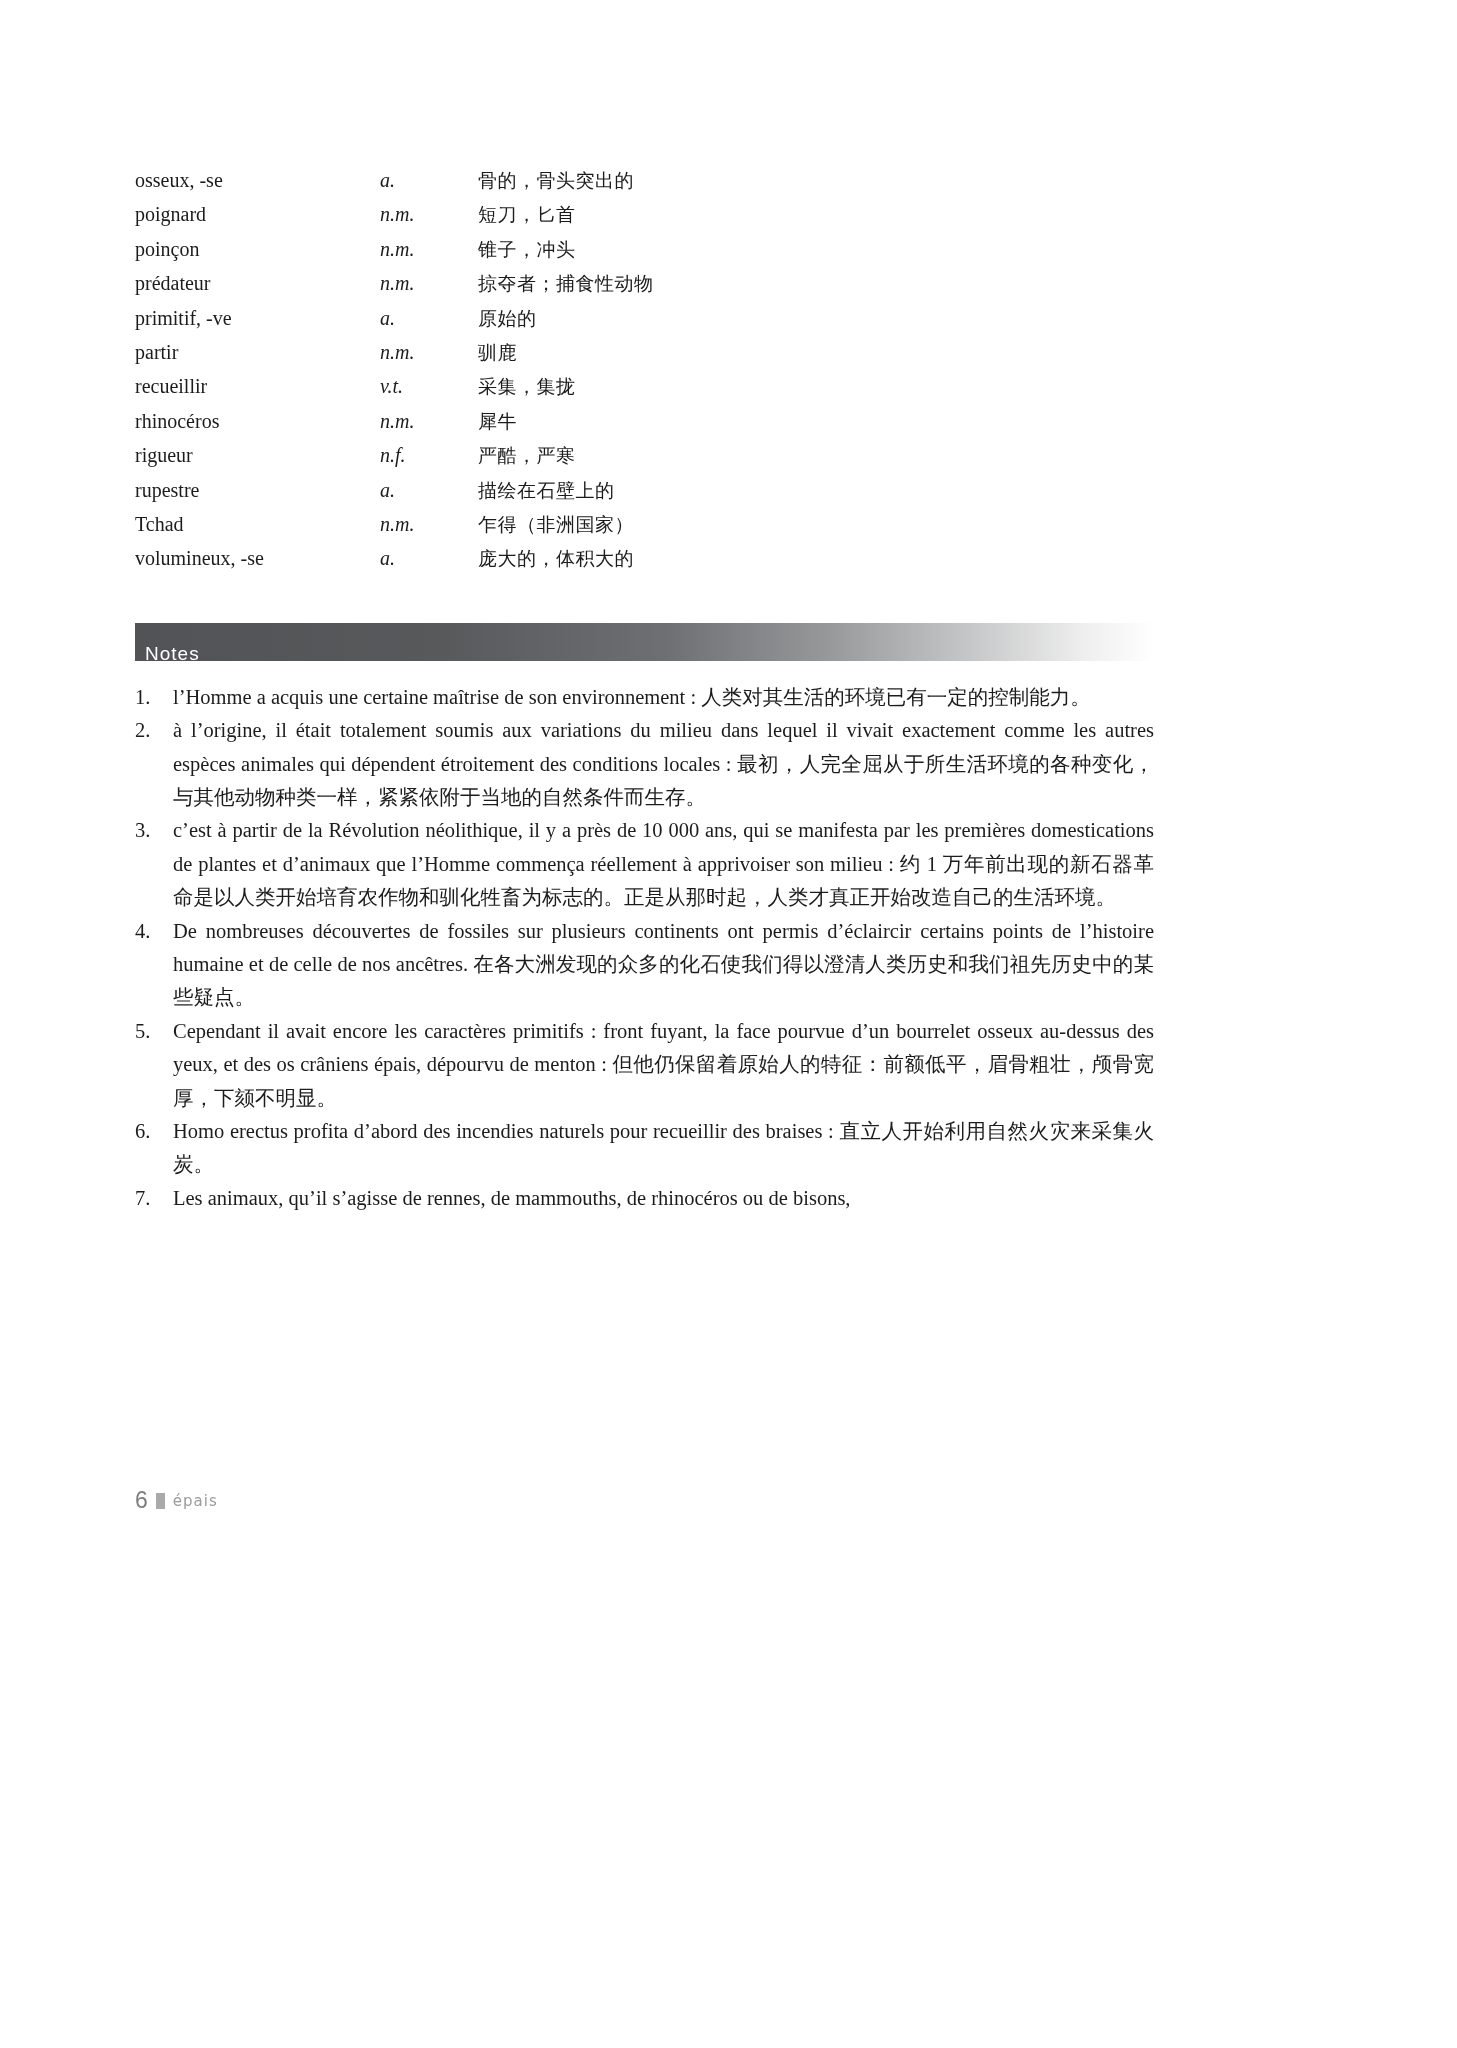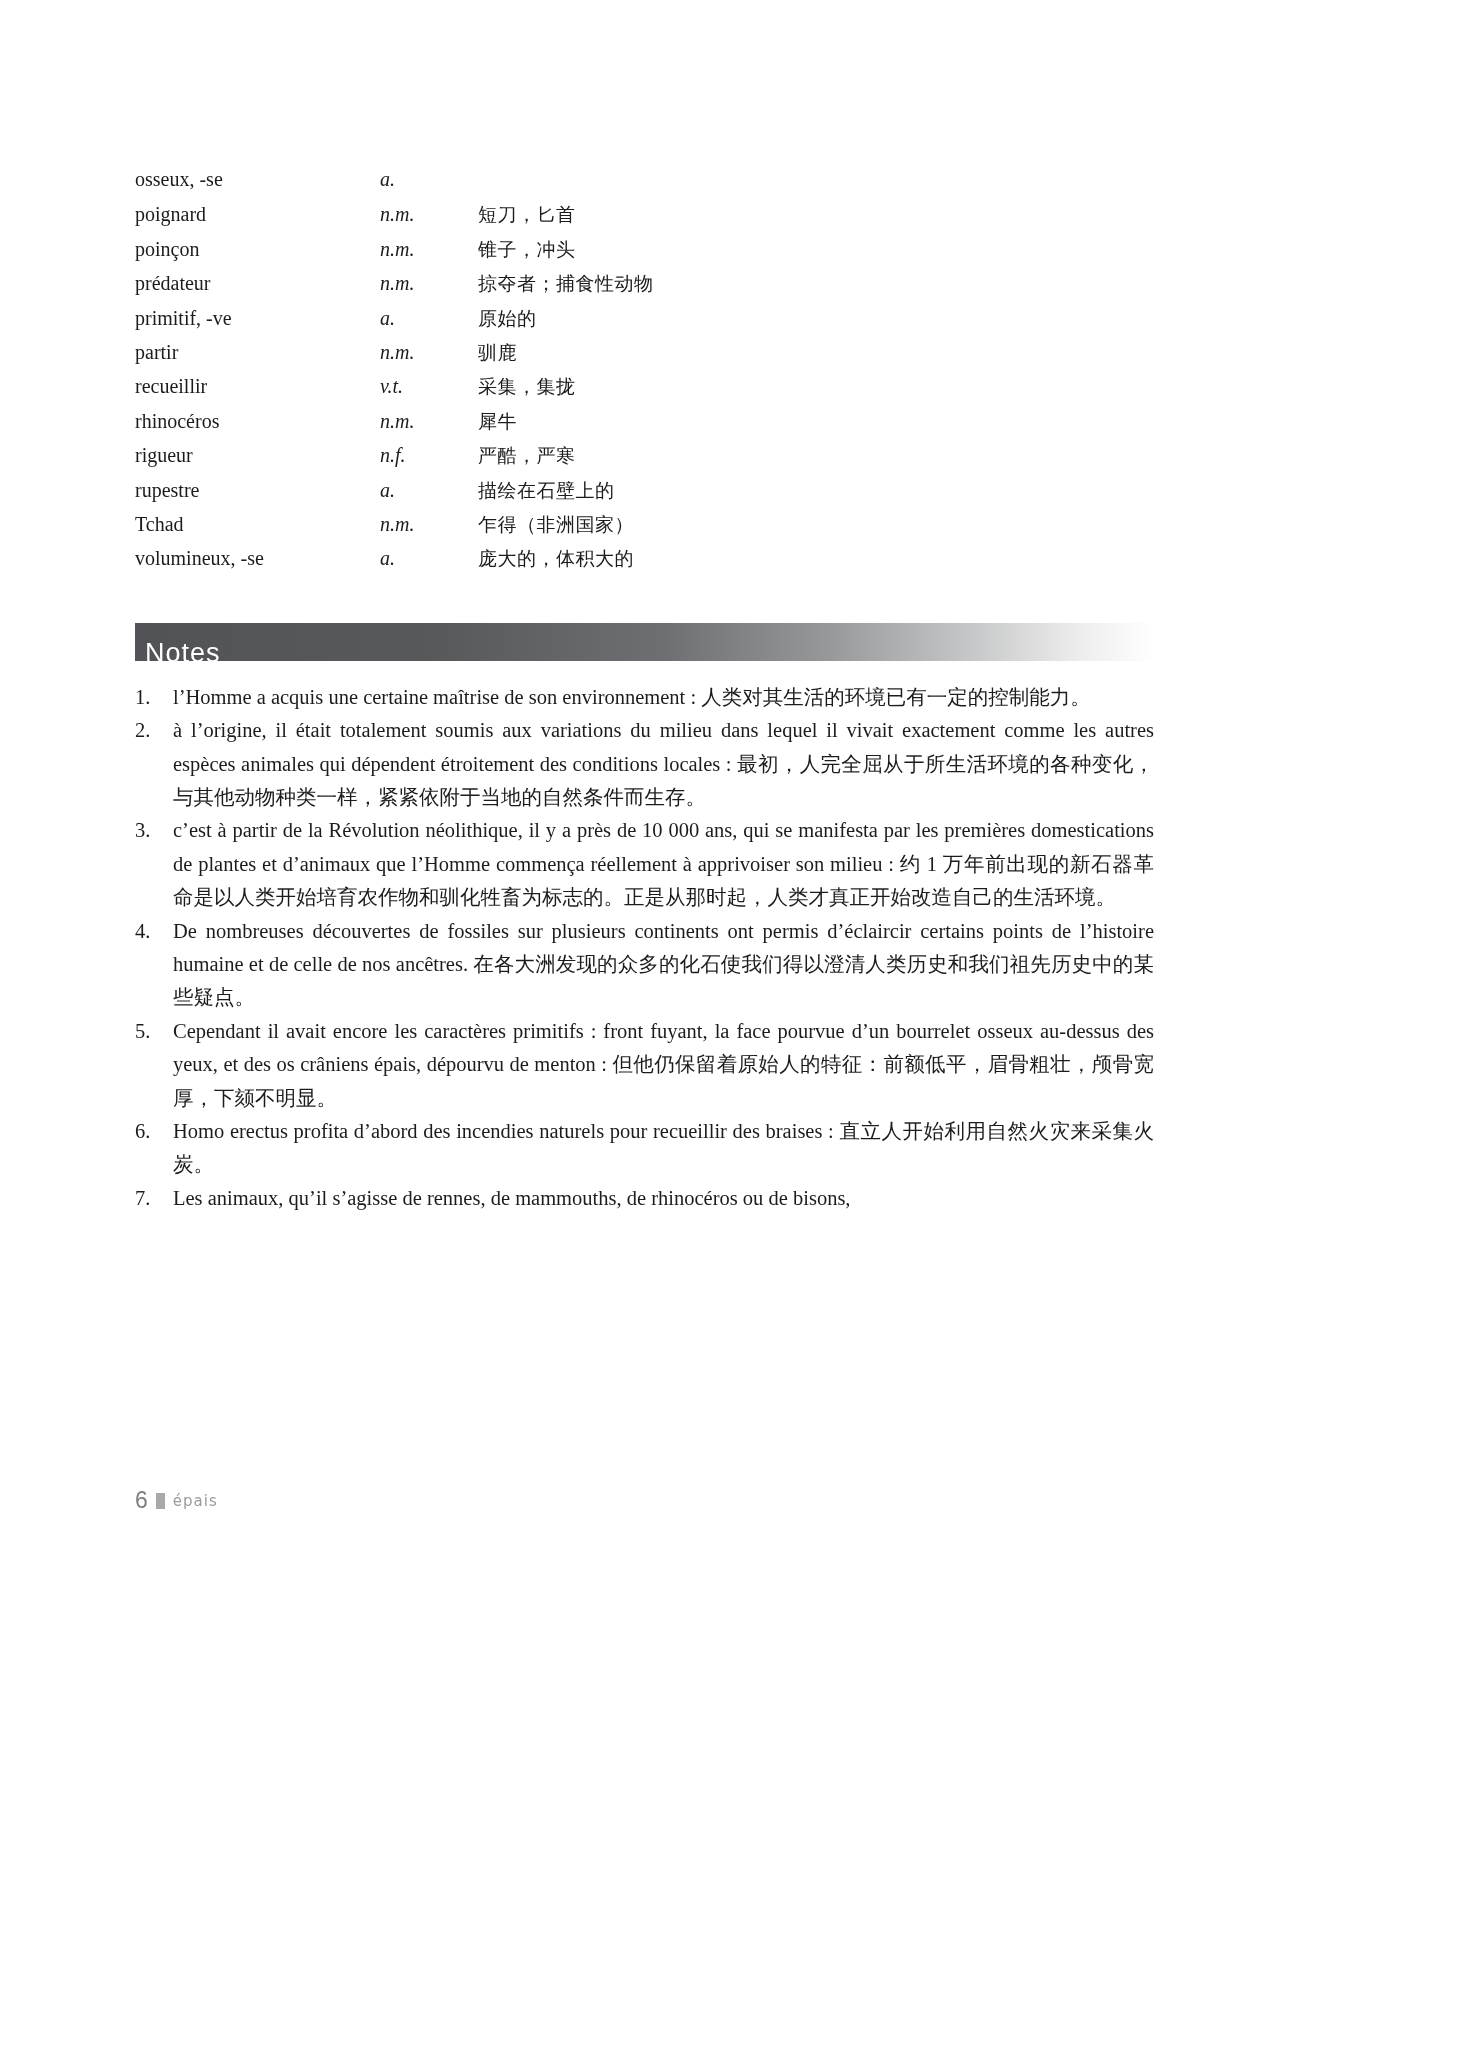--- a/index.html
+++ b/index.html
@@ -39,21 +39,21 @@
     margin-top: 10px;
     background: linear-gradient(90deg,
       #525356 0%, #58595b 30%, #6e6f72 52%,
       #97989a 68%, #c6c7c8 82%, #eeeeee 93%, #ffffff 100%);
     display: flex;
     align-items: center;
   }
   .notes-bar .notes-title {
     color: #ffffff;
     font-family: "Liberation Sans", sans-serif;
-    font-size: 27px;
+    font-size: 19px;
     font-weight: 500;
     letter-spacing: 1px;
     padding-left: 10px;
     line-height: 1;
     margin-top: 24px;
   }
 
   
   .notes-list { margin-top: 20px; }
   .note {
@@ -100,20 +100,21 @@
 </head>
 <body>
 
 <div class="page">
   <div class="content">
 
     <div class="vocab">
       <div class="vrow">
         <span class="w">osseux, -se</span>
         <span class="p">a.</span>
+        <span class="z">骨的，骨头突出的</span>
       </div>
       <div class="vrow">
         <span class="w">poignard</span>
         <span class="p">n.m.</span>
         <span class="z">短刀，匕首</span>
       </div>
       <div class="vrow">
         <span class="w">poinçon</span>
         <span class="p">n.m.</span>
         <span class="z">锥子，冲头</span>

